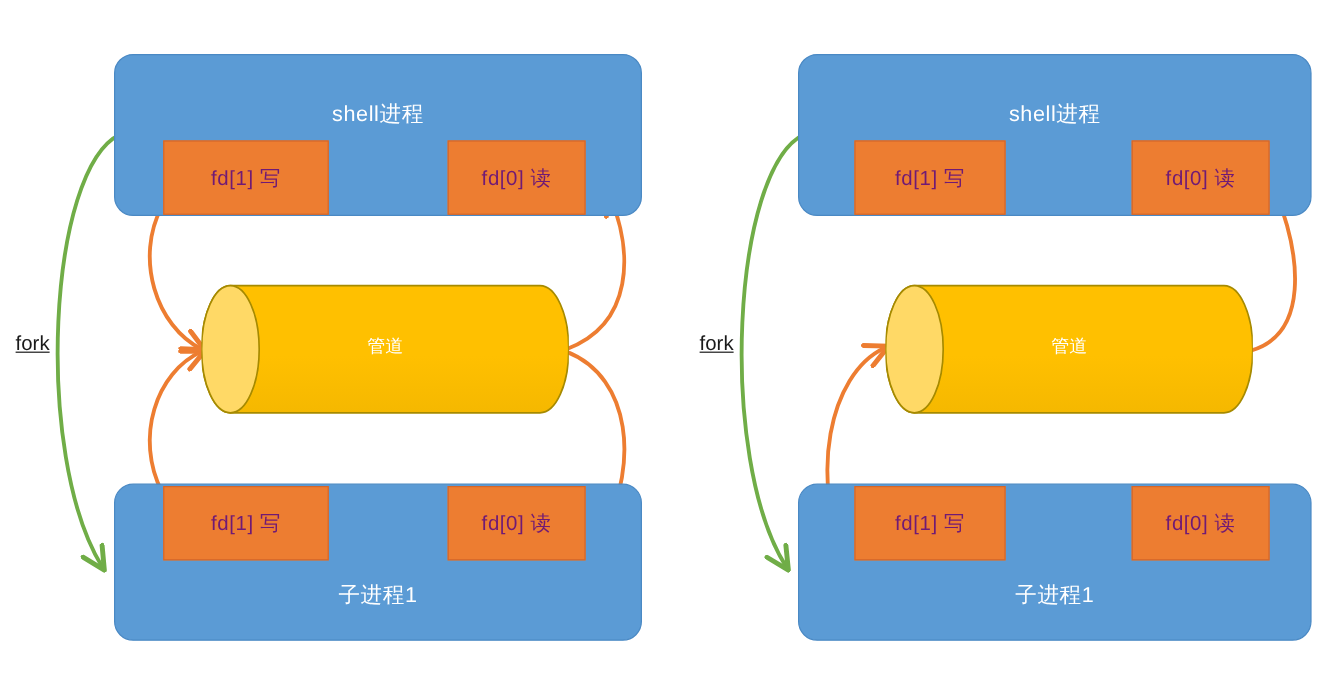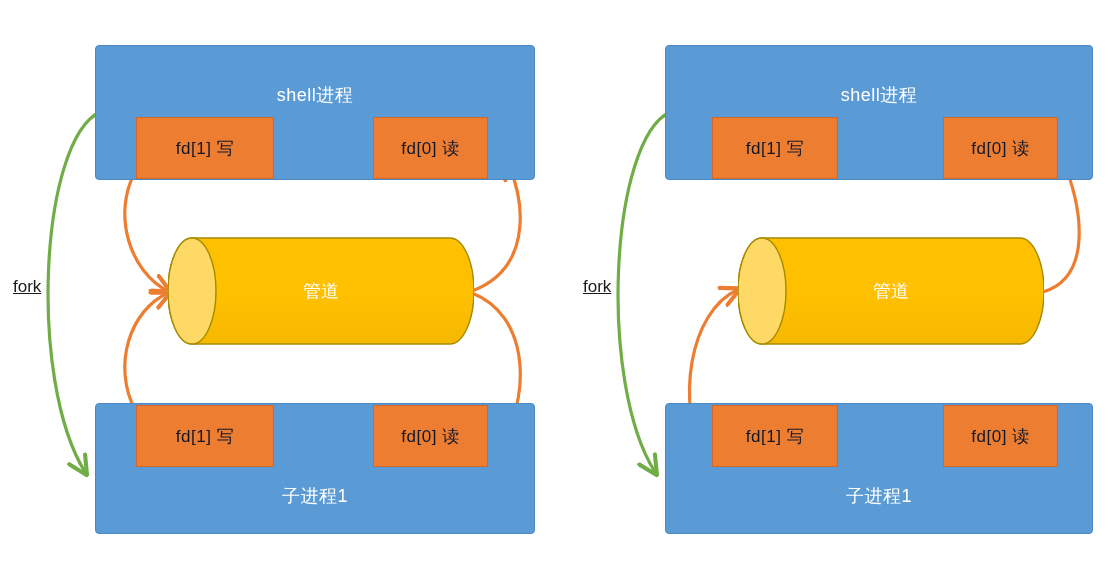--- a/index.html
+++ b/index.html
@@ -22,56 +22,56 @@
   }
   .svg-layer {
     position: absolute;
     left: 0; top: 0;
     width: 1114px;
     height: 562px;
   }
   
   .proc-box {
     position: absolute;
-    border-radius: 4px;
+    border-radius: 16px;
     box-sizing: border-box;
   }
   .proc-label {
     position: absolute;
     left: 0;
     width: 100%;
     text-align: center;
     color: #ffffff;
     font-size: 18px;
     letter-spacing: 0.5px;
     white-space: nowrap;
   }
   
   .fd-box {
     position: absolute;
     box-sizing: border-box;
     display: flex;
     align-items: center;
     justify-content: center;
-    color: #0f172a;
+    color: #701a75;
     font-size: 17px;
     letter-spacing: 0.5px;
     white-space: nowrap;
   }
   
   .pipe {
     position: absolute;
   }
   .pipe-label {
     position: absolute;
     left: 0;
     width: 100%;
     text-align: center;
     color: #ffffff;
-    font-size: 18px;
+    font-size: 15px;
     white-space: nowrap;
   }
   
   .fork-label {
     position: absolute;
     color: #1a1a1a;
     font-size: 17px;
     white-space: nowrap;
     text-decoration: underline;
   }

